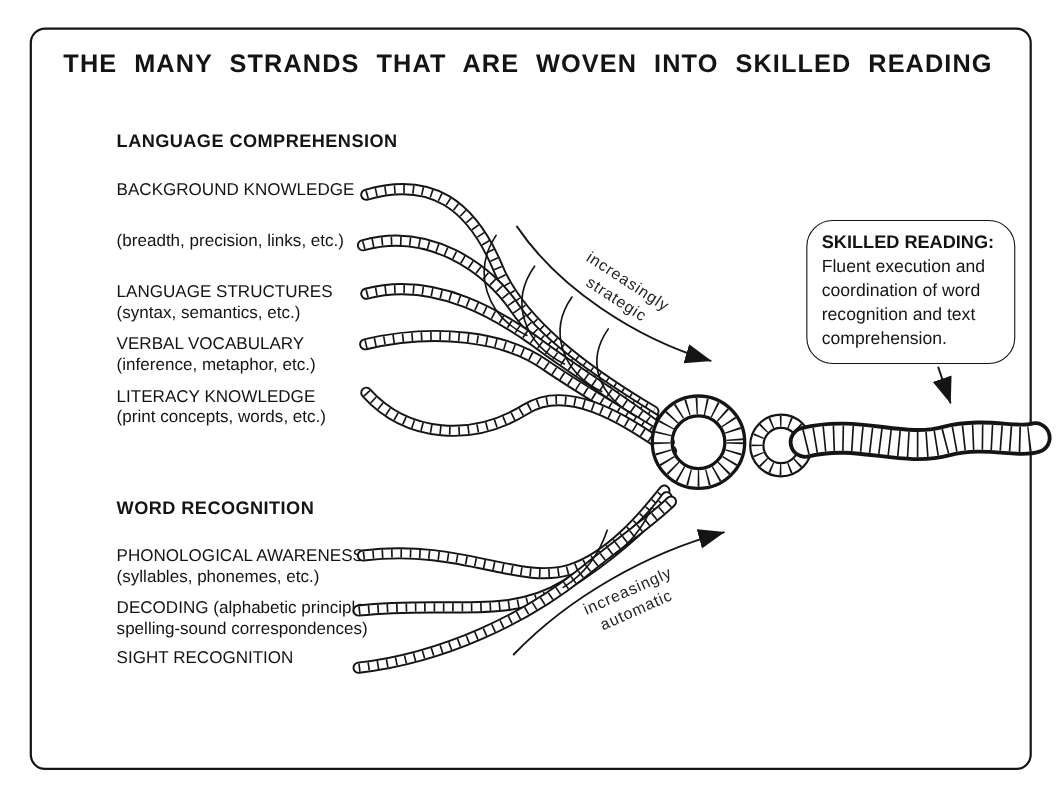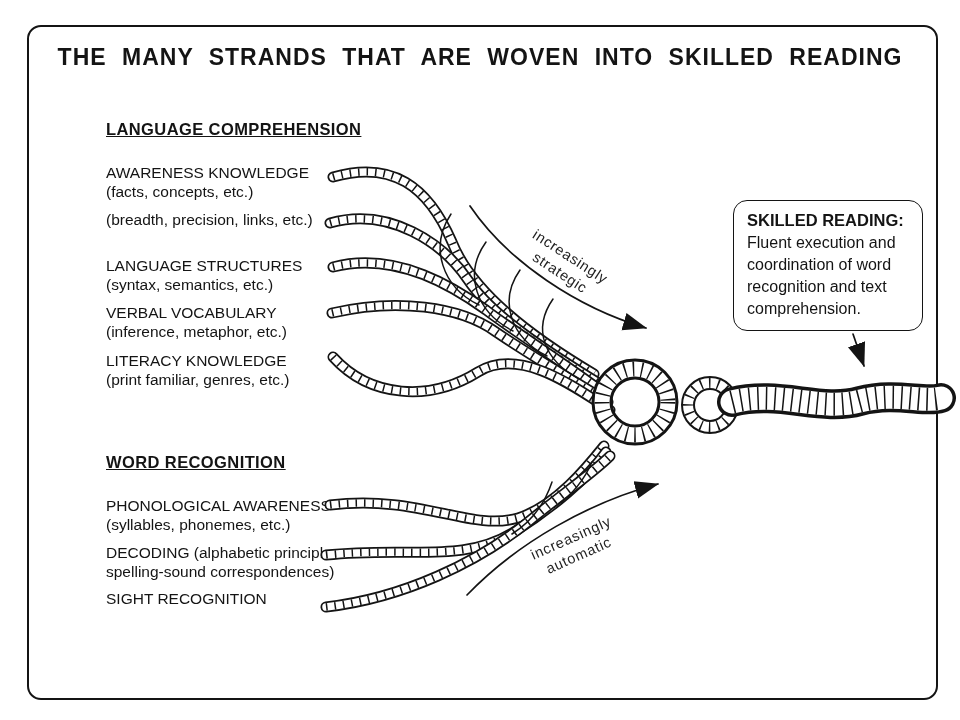--- a/index.html
+++ b/index.html
@@ -12,69 +12,68 @@
     position:absolute;left:27px;top:25px;width:907px;height:671px;
     border:2px solid #141414;border-radius:14px;background:#ffffff;
   }
   .title{
     position:absolute;left:40px;right:40px;top:44px;
     text-align:center;font-size:23px;font-weight:bold;
     letter-spacing:1px;word-spacing:8px;white-space:nowrap;
   }
   .section-heading{
     position:absolute;left:106px;font-size:16.5px;font-weight:bold;
-    letter-spacing:.4px;white-space:nowrap;text-decoration:underline;
+    letter-spacing:.4px;white-space:nowrap;
   }
   .heading-lc{top:120px;}
   .heading-wr{top:453px;}
   .item{position:absolute;left:106px;font-size:15.5px;line-height:19px;white-space:nowrap;}
   .item span{display:block;}
   .rot-label{
     position:absolute;text-align:center;font-size:14.5px;line-height:19px;
     letter-spacing:.8px;color:#222;
   }
   .rot-label span{display:block;}
   .label-strategic{left:490px;top:246px;width:150px;transform:rotate(33deg);}
   .label-automatic{left:495px;top:528px;width:160px;transform:rotate(-24deg);}
   .sr-box{
     position:absolute;left:733px;top:200px;width:190px;height:131px;
-    border:1.7px solid #141414;border-radius:14px;background:#ffffff;
+    border:1.7px solid #141414;border-radius:24px;background:#ffffff;
     box-sizing:border-box;padding:10px 13px;z-index:2;
   }
   .sr-box .sr-heading{font-size:16.5px;font-weight:bold;margin-bottom:2px;}
   .sr-box .sr-body{font-size:16px;line-height:22px;width:164px;}
   svg.rope-art{position:absolute;left:0;top:0;z-index:1;pointer-events:none;}
 </style>
 </head>
 <body>
 
 <div class="frame"></div>
 
 <div class="title">THE MANY STRANDS THAT ARE WOVEN INTO SKILLED READING</div>
 
 <div class="section-heading heading-lc">LANGUAGE COMPREHENSION</div>
 
 <div class="item" style="top:163px">
-  <span>AWARENESS KNOWLEDGE</span>
-  <span>(facts, concepts, etc.)</span>
+  <span>BACKGROUND KNOWLEDGE</span>
 </div>
 <div class="item" style="top:210px">
   <span>(breadth, precision, links, etc.)</span>
 </div>
 <div class="item" style="top:256px">
   <span>LANGUAGE STRUCTURES</span>
   <span>(syntax, semantics, etc.)</span>
 </div>
 <div class="item" style="top:303px">
   <span>VERBAL VOCABULARY</span>
   <span>(inference, metaphor, etc.)</span>
 </div>
 <div class="item" style="top:351px">
   <span>LITERACY KNOWLEDGE</span>
-  <span>(print familiar, genres, etc.)</span>
+  <span>(print concepts, words, etc.)</span>
 </div>
 
 <div class="section-heading heading-wr">WORD RECOGNITION</div>
 
 <div class="item" style="top:496px">
   <span>PHONOLOGICAL AWARENESS</span>
   <span>(syllables, phonemes, etc.)</span>
 </div>
 <div class="item" style="top:543px">
   <span>DECODING (alphabetic principle,</span>

